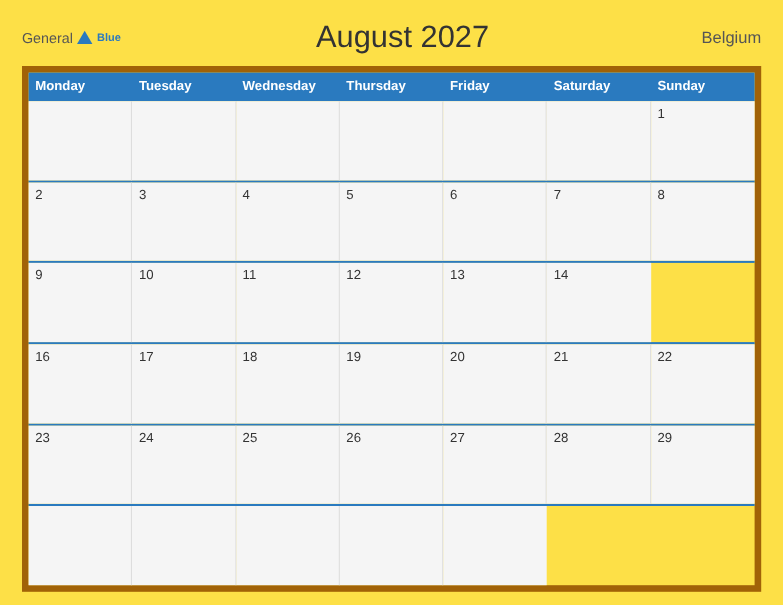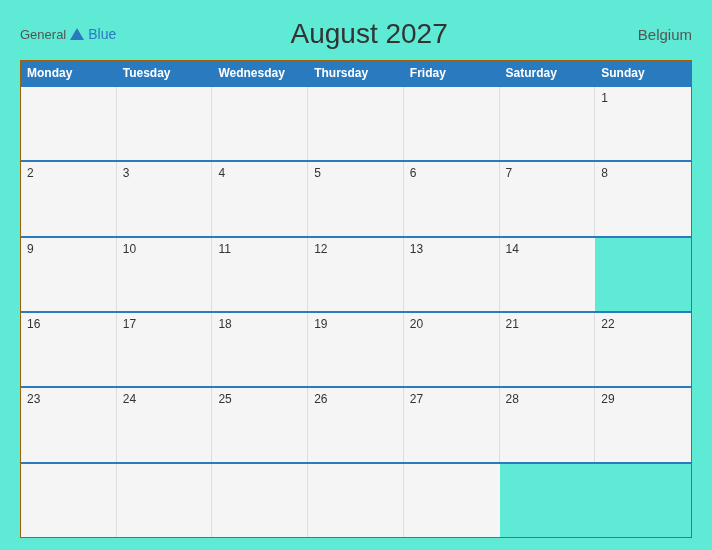--- a/index.html
+++ b/index.html
@@ -6,21 +6,21 @@
     body {
       width: 712px;
       height: 550px;
       background: #fff;
       font-family: Arial, Helvetica, sans-serif;
       overflow: hidden;
     }
     .page {
       width: 712px;
       height: 550px;
-      background: #5eead4;
+      background: #fde047;
       padding: 18px 20px 12px 20px;
       display: flex;
       flex-direction: column;
     }
     .header {
       display: flex;
       align-items: center;
       justify-content: space-between;
       margin-bottom: 10px;
     }
@@ -28,23 +28,23 @@
       display: flex;
       align-items: center;
       gap: 4px;
     }
     .logo-text-general {
       font-size: 13px;
       color: #555;
       font-weight: normal;
     }
     .logo-text-blue {
-      font-size: 14px;
+      font-size: 10px;
       color: #2a7abf;
-      font-weight: normal;
+      font-weight: bold;
     }
     .logo-triangle {
       width: 0;
       height: 0;
       border-left: 7px solid transparent;
       border-right: 7px solid transparent;
       border-bottom: 12px solid #2a7abf;
       margin-bottom: 1px;
     }
     .title {
@@ -57,21 +57,21 @@
     .country {
       font-size: 15px;
       color: #555;
       text-align: right;
       min-width: 70px;
     }
     .calendar {
       flex: 1;
       display: flex;
       flex-direction: column;
-      border: 1px solid #a16207;
+      border: 6px solid #a16207;
     }
     .days-header {
       display: grid;
       grid-template-columns: repeat(7, 1fr);
       background-color: #2a7abf;
     }
     .day-header {
       color: #fff;
       font-size: 12px;
       font-weight: bold;

